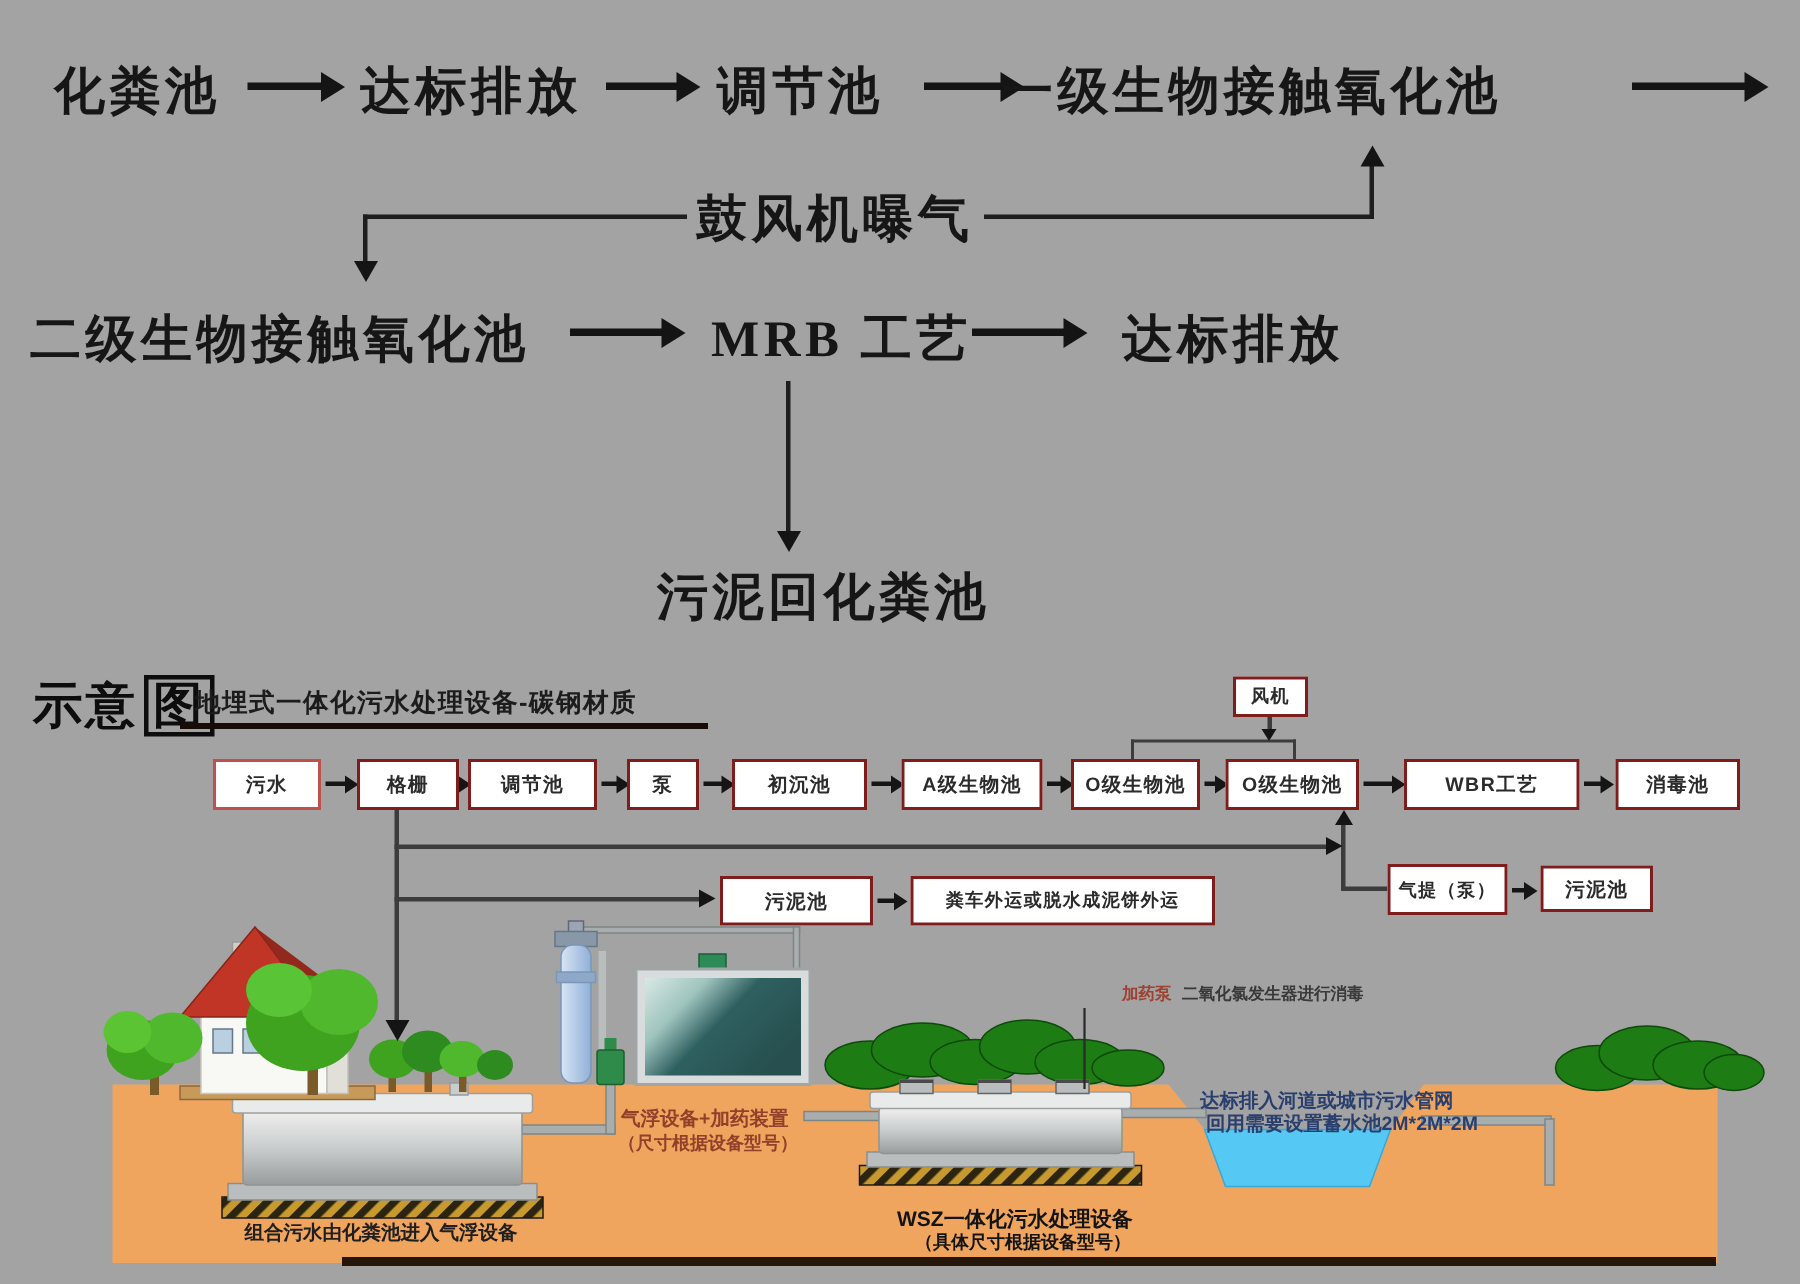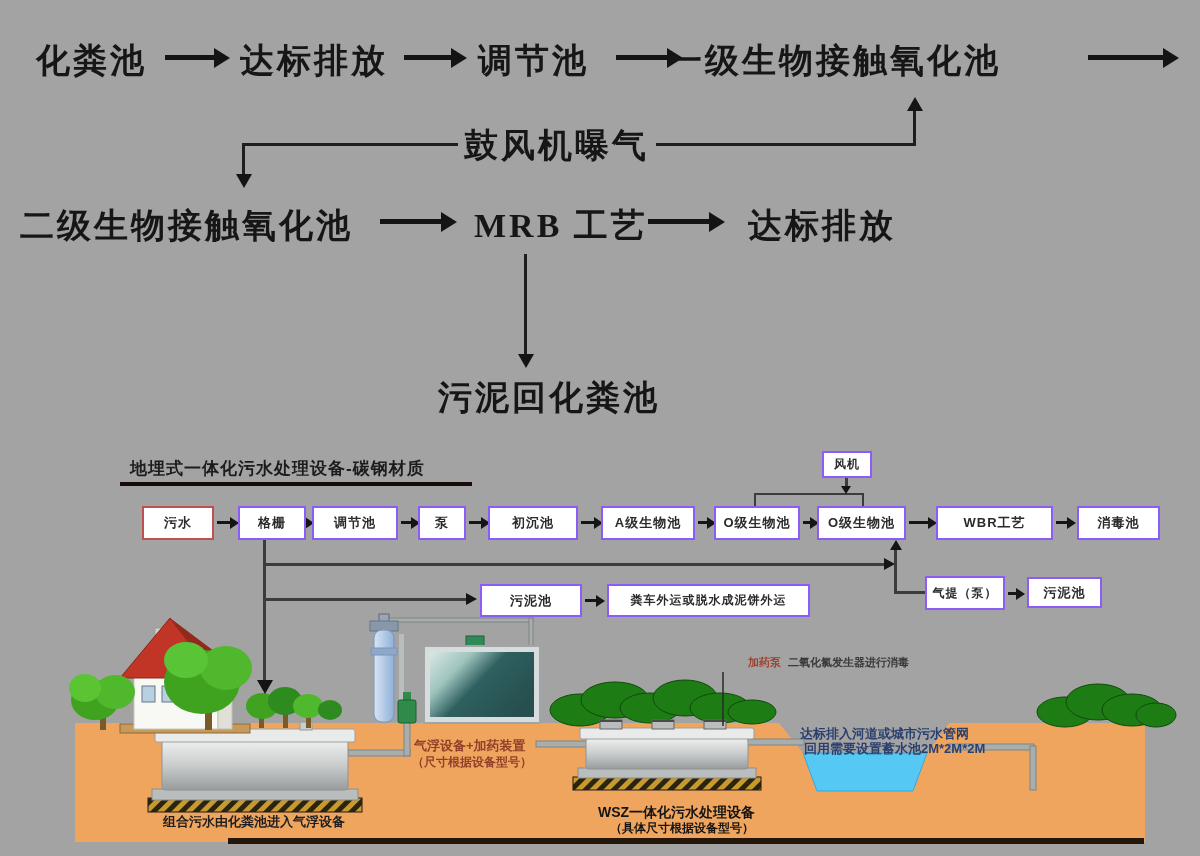--- a/index.html
+++ b/index.html
@@ -18,21 +18,21 @@
   .ln{position:absolute;background:#1e1e1e;z-index:5;}
   .ln2{position:absolute;background:#3c3c3c;z-index:5;}
   
   .ah{position:absolute;width:0;height:0;z-index:6;}
   .ah-d{border-left:8px solid transparent;border-right:8px solid transparent;border-top:14px solid #141414;}
   .ah-u{border-left:8px solid transparent;border-right:8px solid transparent;border-bottom:14px solid #141414;}
   .ah-us{border-left:6px solid transparent;border-right:6px solid transparent;border-bottom:10px solid #141414;}
   .ah-ds{border-left:5px solid transparent;border-right:5px solid transparent;border-top:8px solid #141414;}
   .ah-r{border-top:6px solid transparent;border-bottom:6px solid transparent;border-left:11px solid #141414;}
   
-  .sbox{position:absolute;height:34px;border:2px solid #8b5cf6;background:#ffffff;box-sizing:border-box;
+  .sbox{position:absolute;height:34px;border:2px solid #7f1d1d;background:#ffffff;box-sizing:border-box;
         display:flex;align-items:center;justify-content:center;font-weight:700;font-size:13px;
         color:#2b2b2b;letter-spacing:1px;white-space:nowrap;z-index:7;}
   .sbox.red{border-color:#c0504d;text-align:center;}
   
   .sarrow{position:absolute;height:3px;background:#151515;z-index:6;}
   .sarrow::after{content:"";position:absolute;right:-8px;top:50%;transform:translateY(-50%);
         width:0;height:0;border-top:6px solid transparent;border-bottom:6px solid transparent;
         border-left:9px solid #151515;}
   
   .badge{position:absolute;left:22px;top:448px;display:flex;align-items:center;
@@ -71,20 +71,24 @@
     <div class="barrow" style="left:380px;top:219px;width:62px;"></div>
     <div class="btxt" style="left:474px;top:203px;">MRB 工艺</div>
     <div class="barrow" style="left:648px;top:219px;width:62px;"></div>
     <div class="btxt" style="left:748px;top:203px;">达标排放</div>
 
     <div class="ln" style="left:524px;top:254px;width:3px;height:102px;"></div>
     <div class="ah ah-d" style="left:518px;top:354px;"></div>
     <div class="btxt" style="left:438px;top:375px;">污泥回化粪池</div>
   </div>
 
+  <div class="badge">
+    <span>示意</span>
+    <span class="boxed">图</span>
+  </div>
   <div class="subtitle">地埋式一体化污水处理设备-碳钢材质</div>
   <div class="subline"></div>
 
   <div>
     <div class="sbox" style="left:822px;top:451px;width:50px;height:27px;font-size:12px;">风机</div>
     <div class="ln2" style="left:845px;top:478px;width:3px;height:9px;"></div>
     <div class="ah ah-ds" style="left:841px;top:486px;"></div>
     <div class="ln2" style="left:754px;top:493px;width:110px;height:2px;"></div>
     <div class="ln2" style="left:754px;top:493px;width:2px;height:14px;"></div>
     <div class="ln2" style="left:862px;top:493px;width:2px;height:14px;"></div>

